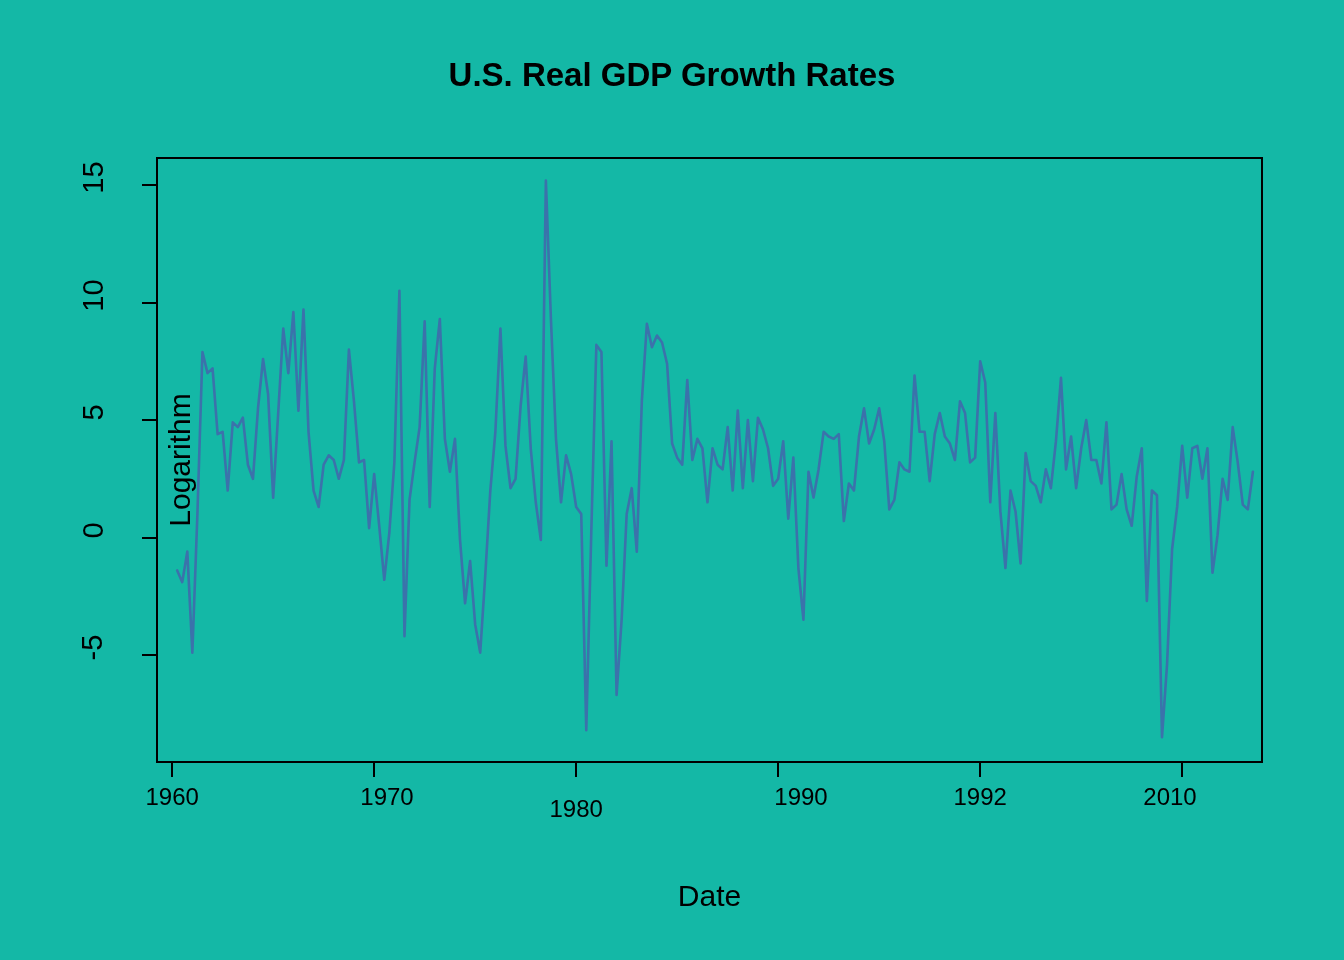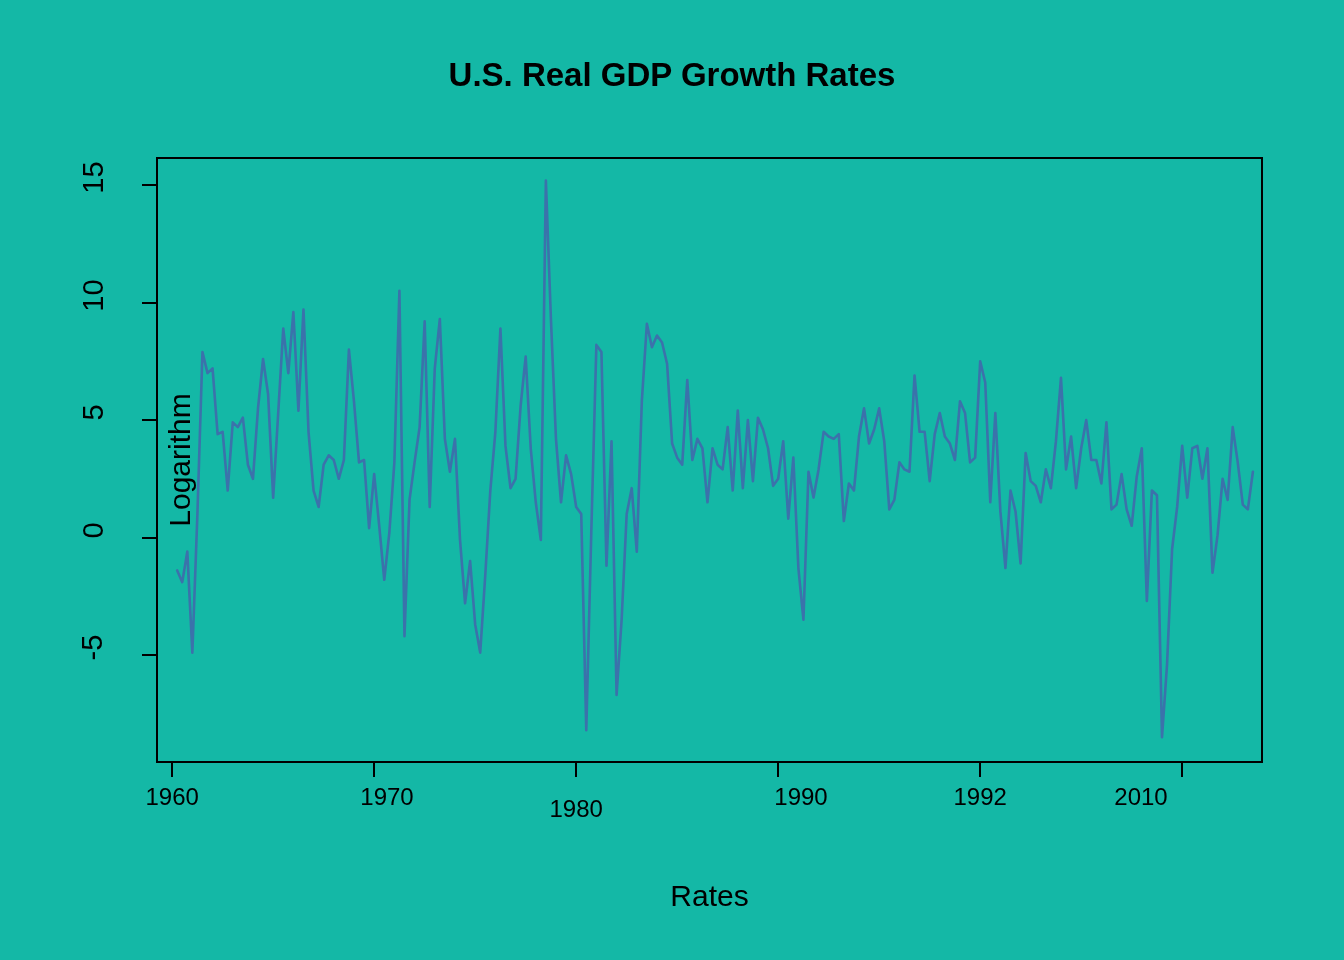--- a/index.html
+++ b/index.html
@@ -149,22 +149,22 @@
         <div class="xtick-label" style="left: 16.1606px;">1960</div>
         <div class="axis-tick xtick-mark" style="left: 217.168px;"></div>
         <div class="xtick-label" style="left: 231px;">1970</div>
         <div class="axis-tick xtick-mark" style="left: 419.175px;"></div>
         <div class="xtick-label" style="left: 420.175px; margin-top: 12px;">1980</div>
         <div class="axis-tick xtick-mark" style="left: 621.182px;"></div>
         <div class="xtick-label" style="left: 645px;">1990</div>
         <div class="axis-tick xtick-mark" style="left: 823.19px;"></div>
         <div class="xtick-label" style="left: 824.19px;">1992</div>
         <div class="axis-tick xtick-mark" style="left: 1025.2px;"></div>
-        <div class="xtick-label" style="left: 985px;">2010</div>
+        <div class="xtick-label" style="left: 1014px;">2010</div>
       </div>
 
     <div id="y-axis-title">Logarithm</div>
 
-    <div id="x-axis-title">Rates</div>
+    <div id="x-axis-title">Date</div>
 
   </div>
 
 </div>
 
 </body></html>

